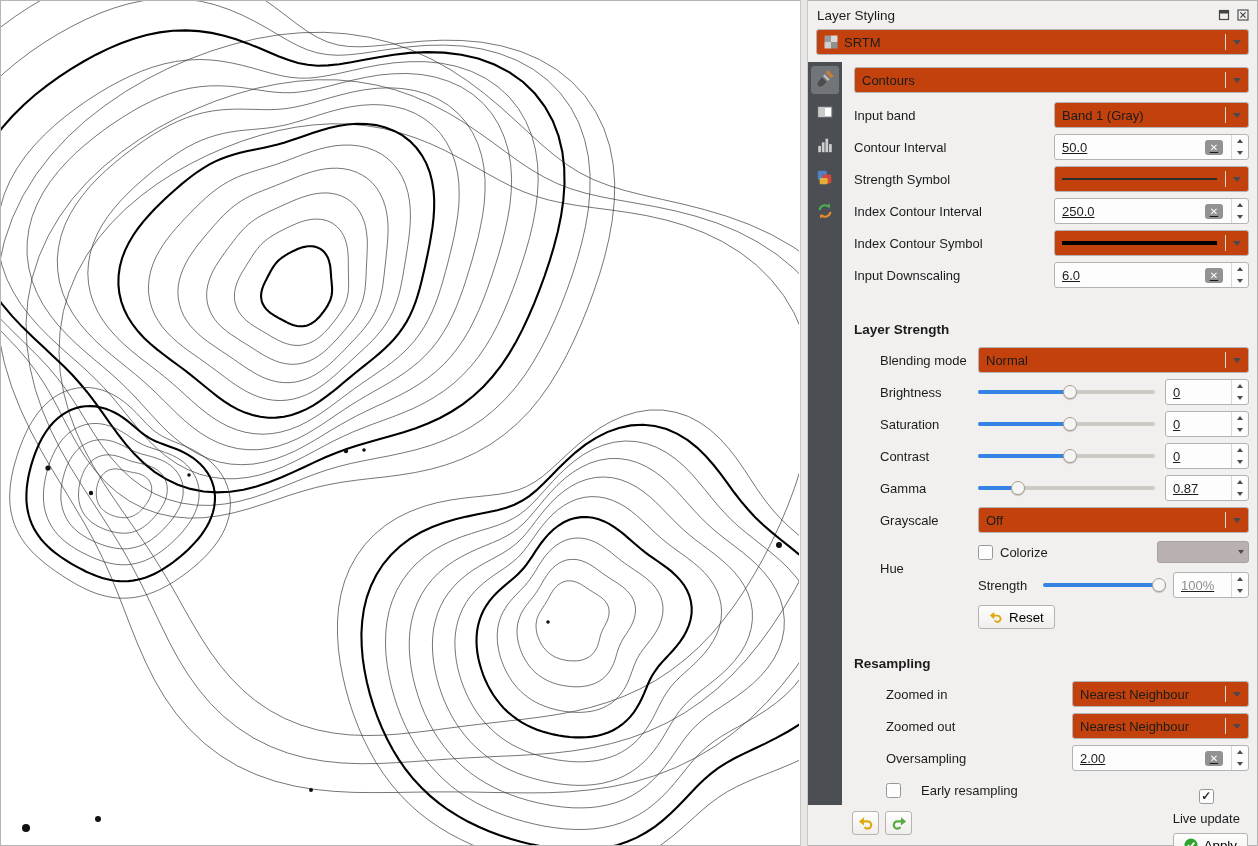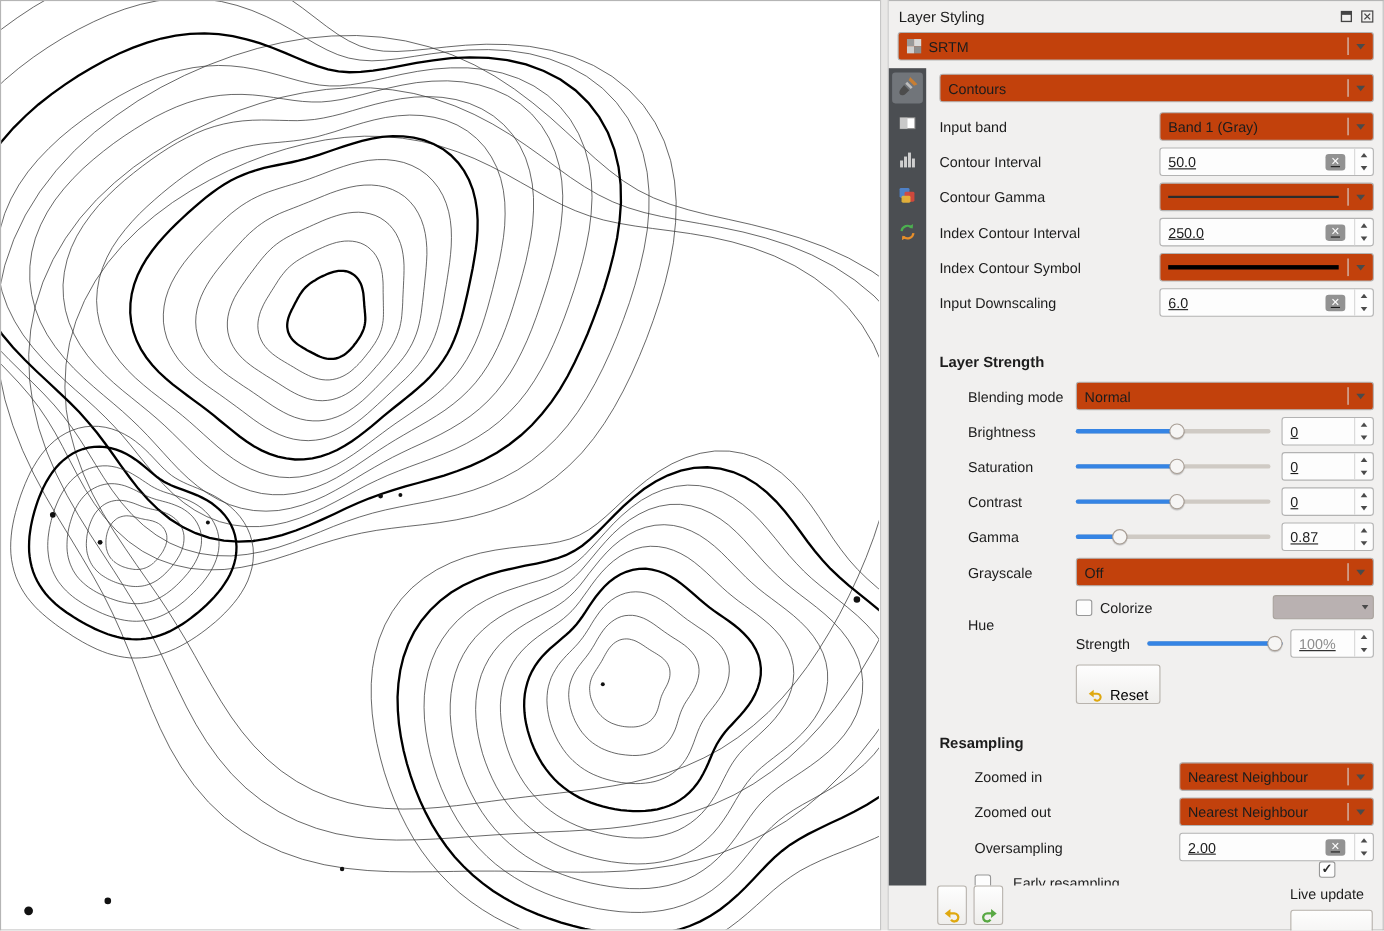--- a/index.html
+++ b/index.html
@@ -37,21 +37,21 @@
   .sbtn{flex:1;display:flex;align-items:center;justify-content:center;cursor:pointer;}
   .linesw{flex:1;height:100%;display:flex;align-items:center;padding-right:4px;}
   .linesw .thin{width:100%;height:1.4px;background:#2c2c2c;}
   .linesw .thick{width:100%;height:3.6px;background:#000;}
   .slider{position:relative;height:18px;flex:1;cursor:pointer;}
   .slider .track{position:absolute;left:0;right:0;top:7px;height:4px;background:#cfcac4;border-radius:2px;}
   .slider .fill{position:absolute;left:0;top:7px;height:4px;background:#3584e4;border-radius:2px;}
   .slider .handle{position:absolute;top:2px;width:14px;height:14px;border-radius:50%;background:#f6f5f4;border:1px solid #a99f96;box-sizing:border-box;box-shadow:0 1px 1px rgba(0,0,0,.2);}
   .cb{width:15px;height:15px;background:#fdfdfd;border:1px solid #979797;border-radius:2.5px;box-sizing:border-box;display:flex;align-items:center;justify-content:center;cursor:pointer;flex:none;}
   .cb.checked::after{content:"\2713";font-size:12px;font-weight:bold;color:#2b2b2b;margin-top:-1px;}
-  .btn{display:inline-flex;align-items:flex-end;gap:6px;background:linear-gradient(#fefefe,#efeeec);border:1px solid #b8b3ad;border-radius:3px;height:36px;padding:0 10px;cursor:pointer;box-sizing:border-box;}
+  .btn{display:inline-flex;align-items:center;gap:6px;background:linear-gradient(#fefefe,#efeeec);border:1px solid #b8b3ad;border-radius:3px;height:24px;padding:0 10px;cursor:pointer;box-sizing:border-box;}
   .iconbtn{width:27px;justify-content:center;padding:0;}
   
   .form-row{display:grid;grid-template-columns:200px 1fr;align-items:center;min-height:26px;margin-bottom:6px;}
   .g-head{font-weight:bold;font-size:13.5px;margin-bottom:10px;}
   .grp-render{margin-top:34px;}
   .grp-resample{margin-top:26px;}
   .g-row{display:grid;grid-template-columns:98px 1fr;align-items:center;min-height:26px;margin-bottom:6px;margin-left:26px;}
   .r-row{display:grid;grid-template-columns:186px 1fr;align-items:center;min-height:26px;margin-bottom:6px;margin-left:32px;}
   .sliderline{display:flex;align-items:center;gap:10px;}
   .sliderline .spin{width:84px;flex:none;}
@@ -237,21 +237,21 @@
                   <span class="tri-u sm"></span>
                 </span>
                 <span class="sbtn">
                   <span class="tri-d sm"></span>
                 </span>
               </span>
           </div>
         </div>
 
         <div class="form-row">
-          <label class="txt">Contour Gamma</label>
+          <label class="txt">Strength Symbol</label>
           <div class="combo">
             <span class="linesw">
                 <span class="thin"></span>
               </span>
             <span class="csep"></span>
               <span class="carr">
                 <span class="tri-d"></span>
               </span>
           </div>
         </div>

